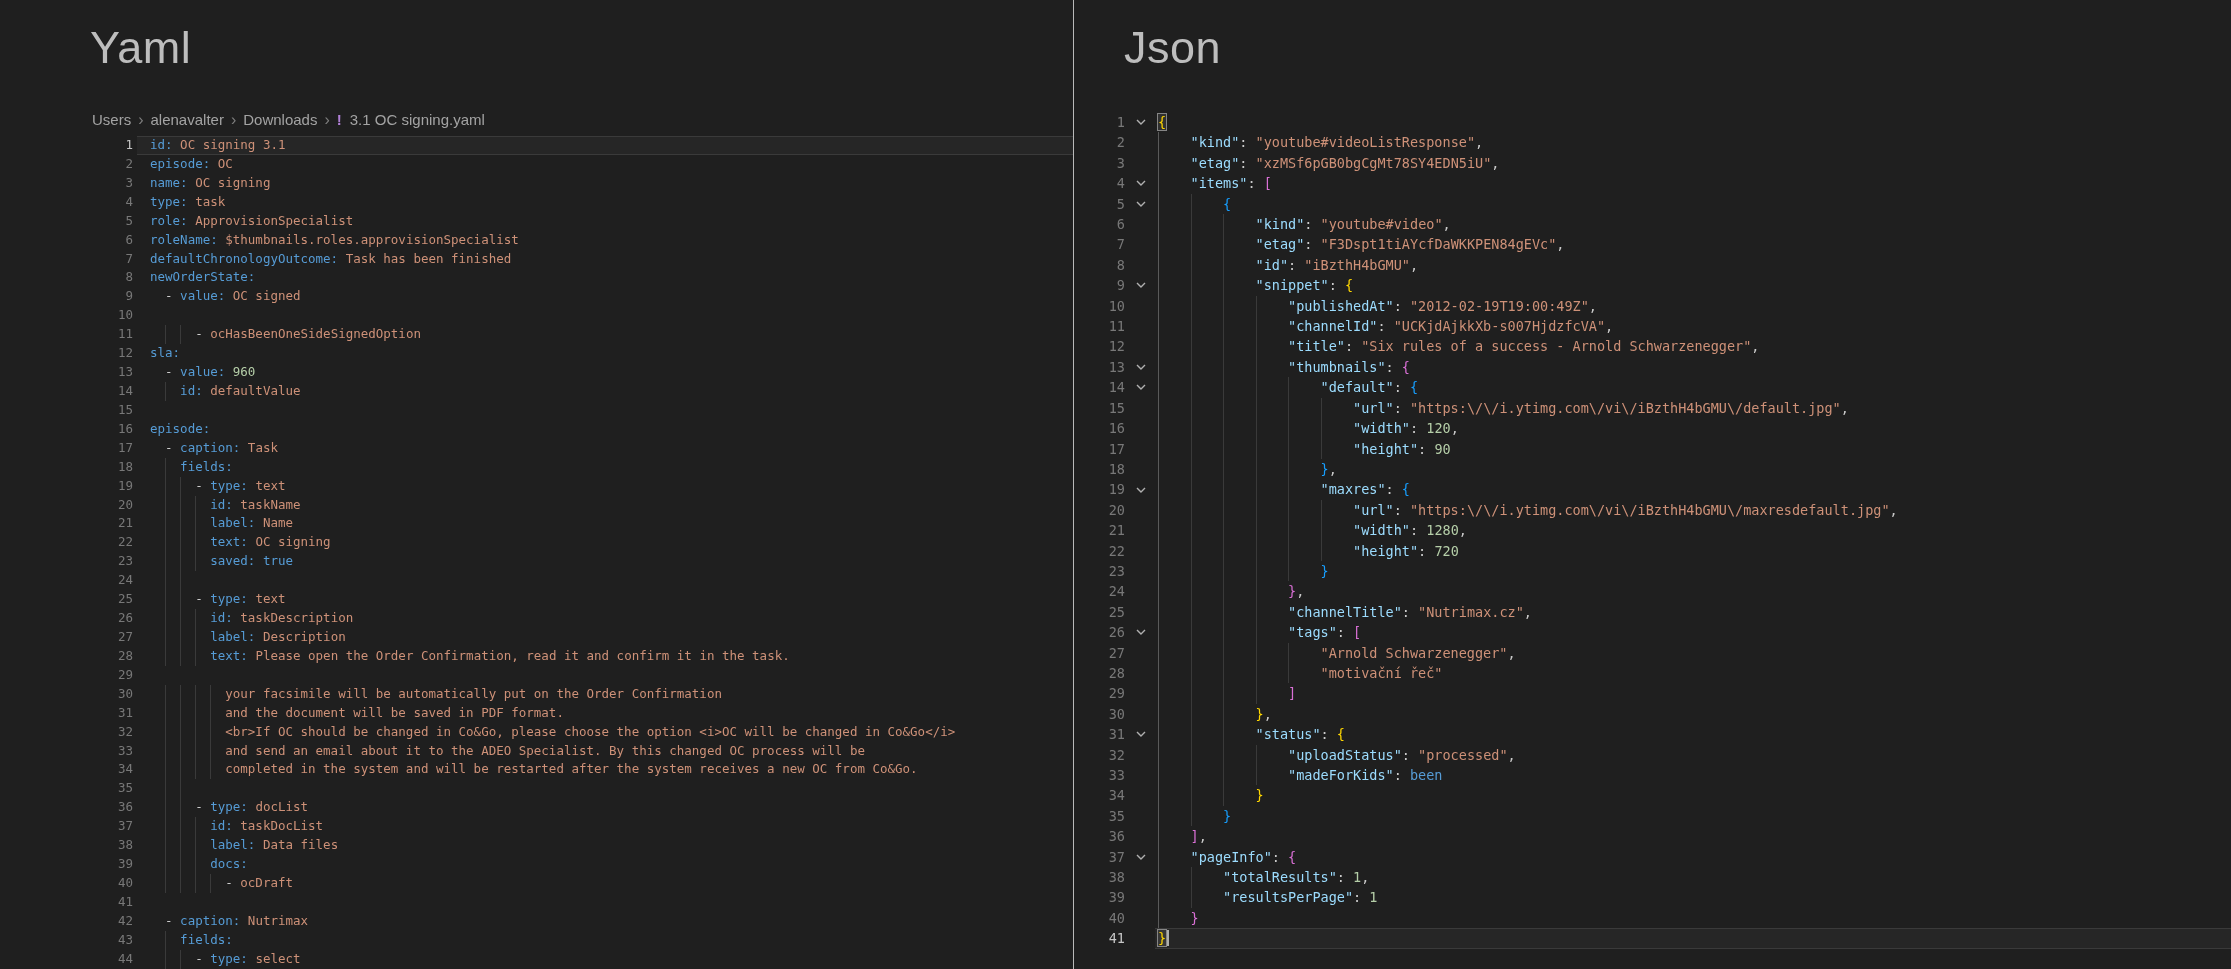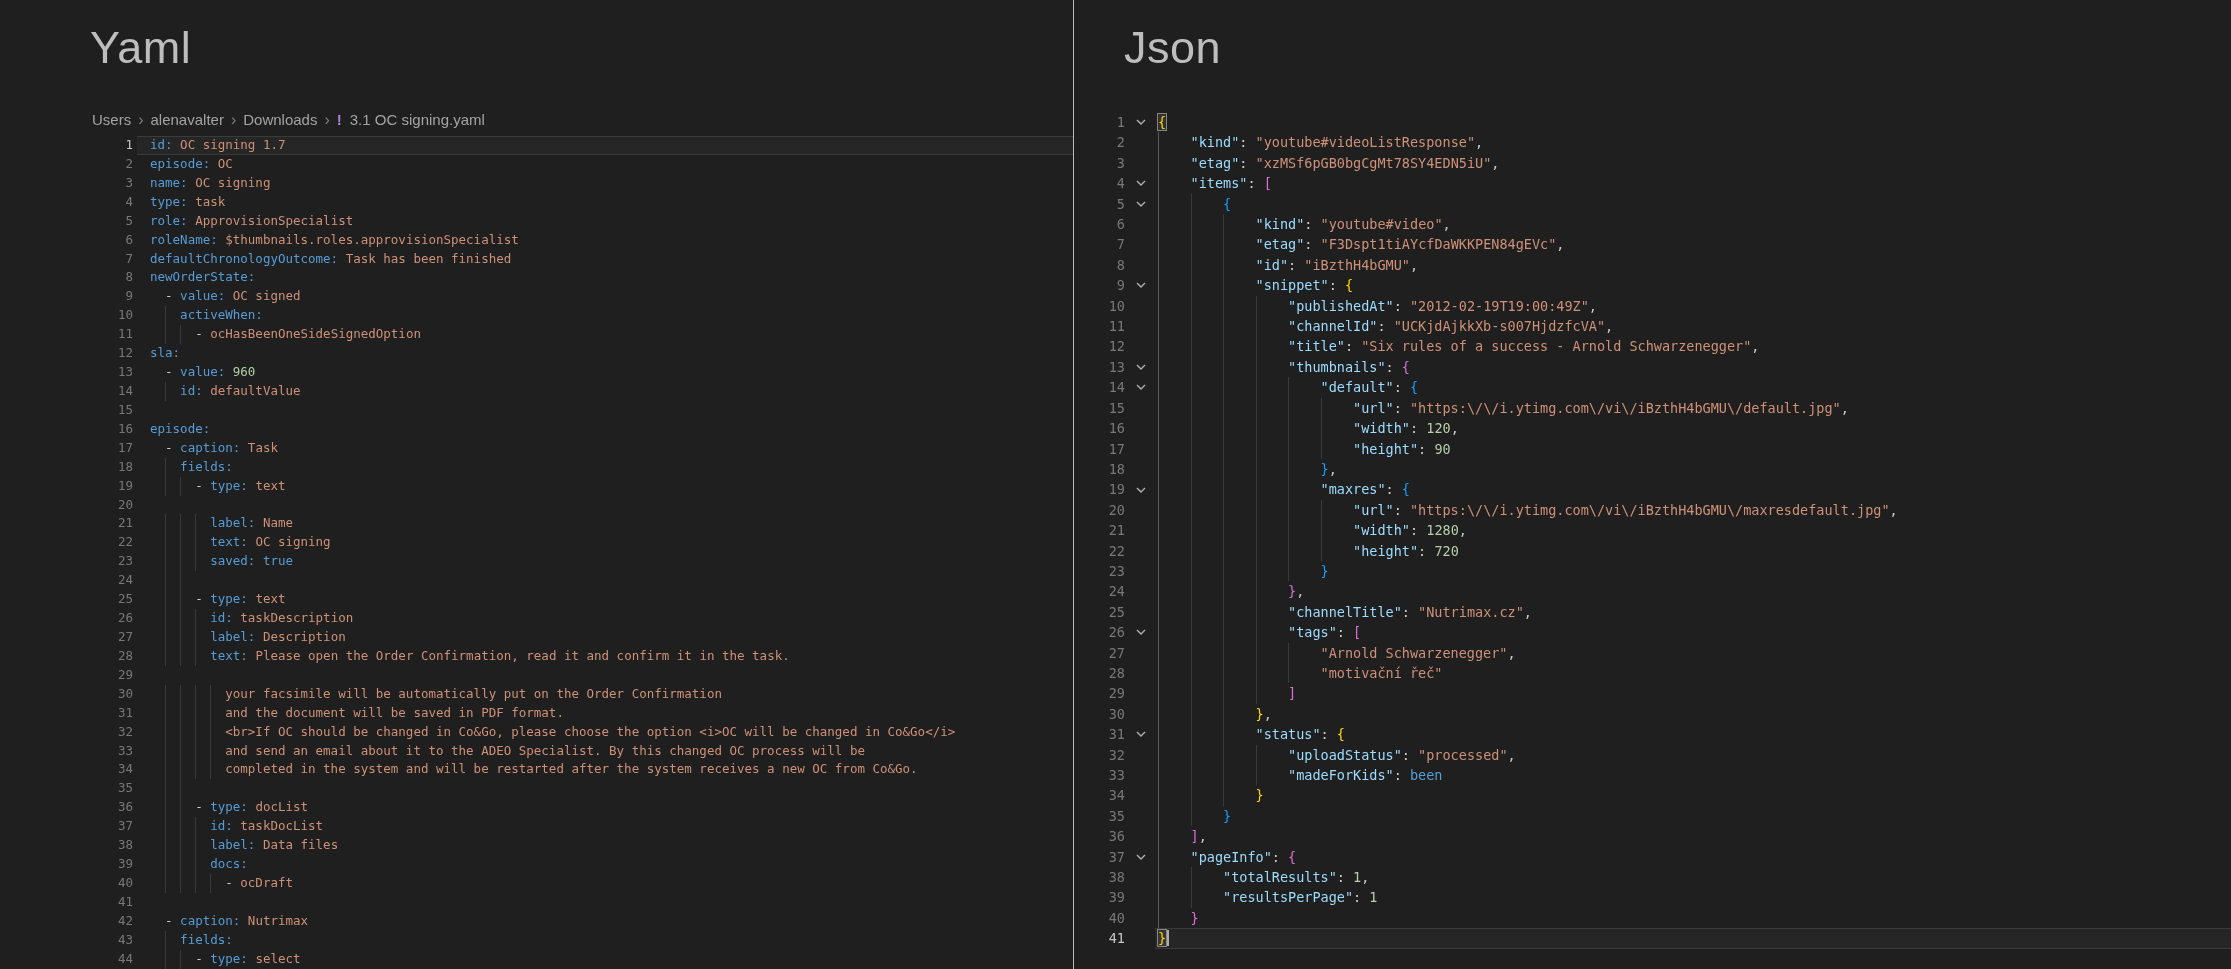--- a/index.html
+++ b/index.html
@@ -59,21 +59,21 @@
       <span class="crumb">alenavalter</span>
       <span class="sep">›</span>
       <span class="crumb">Downloads</span>
       <span class="sep">›</span>
       <span class="ficon">!</span>
       <span class="crumb">3.1 OC signing.yaml</span>
     </div>
     <div class="editor yaml" id="yaml-editor">
         <div class="row active">
           <span class="num">1</span>
-          <span class="code"><span class="tk-key">id:</span><span class="tk-str"> OC signing 1.7</span></span>
+          <span class="code"><span class="tk-key">id:</span><span class="tk-str"> OC signing 3.1</span></span>
         </div>
         <div class="row">
           <span class="num">2</span>
           <span class="code"><span class="tk-key">episode:</span><span class="tk-str"> OC</span></span>
         </div>
         <div class="row">
           <span class="num">3</span>
           <span class="code"><span class="tk-key">name:</span><span class="tk-str"> OC signing</span></span>
         </div>
         <div class="row">
@@ -95,21 +95,20 @@
         <div class="row">
           <span class="num">8</span>
           <span class="code"><span class="tk-key">newOrderState:</span></span>
         </div>
         <div class="row">
           <span class="num">9</span>
           <span class="code"><span class="tk-pln">  - </span><span class="tk-key">value:</span><span class="tk-str"> OC signed</span></span>
         </div>
         <div class="row">
           <span class="num">10</span>
-          <span class="code"><i class="guide" style="left: calc(2ch + 13px);"></i><span class="tk-pln">    </span><span class="tk-key">activeWhen:</span></span>
         </div>
         <div class="row">
           <span class="num">11</span>
           <span class="code"><i class="guide" style="left: calc(2ch + 13px);"></i><i class="guide" style="left: calc(4ch + 13px);"></i><span class="tk-pln">      - </span><span class="tk-str">ocHasBeenOneSideSignedOption</span></span>
         </div>
         <div class="row">
           <span class="num">12</span>
           <span class="code"><span class="tk-key">sla:</span></span>
         </div>
         <div class="row">
@@ -135,20 +134,21 @@
         <div class="row">
           <span class="num">18</span>
           <span class="code"><i class="guide" style="left: calc(2ch + 13px);"></i><span class="tk-pln">    </span><span class="tk-key">fields:</span></span>
         </div>
         <div class="row">
           <span class="num">19</span>
           <span class="code"><i class="guide" style="left: calc(2ch + 13px);"></i><i class="guide" style="left: calc(4ch + 13px);"></i><span class="tk-pln">      - </span><span class="tk-key">type:</span><span class="tk-str"> text</span></span>
         </div>
         <div class="row">
           <span class="num">20</span>
+          <span class="code"><i class="guide" style="left: calc(2ch + 13px);"></i><i class="guide" style="left: calc(4ch + 13px);"></i><i class="guide" style="left: calc(6ch + 13px);"></i><span class="tk-pln">        </span><span class="tk-key">id:</span><span class="tk-str"> taskName</span></span>
         </div>
         <div class="row">
           <span class="num">21</span>
           <span class="code"><i class="guide" style="left: calc(2ch + 13px);"></i><i class="guide" style="left: calc(4ch + 13px);"></i><i class="guide" style="left: calc(6ch + 13px);"></i><span class="tk-pln">        </span><span class="tk-key">label:</span><span class="tk-str"> Name</span></span>
         </div>
         <div class="row">
           <span class="num">22</span>
           <span class="code"><i class="guide" style="left: calc(2ch + 13px);"></i><i class="guide" style="left: calc(4ch + 13px);"></i><i class="guide" style="left: calc(6ch + 13px);"></i><span class="tk-pln">        </span><span class="tk-key">text:</span><span class="tk-str"> OC signing</span></span>
         </div>
         <div class="row">

